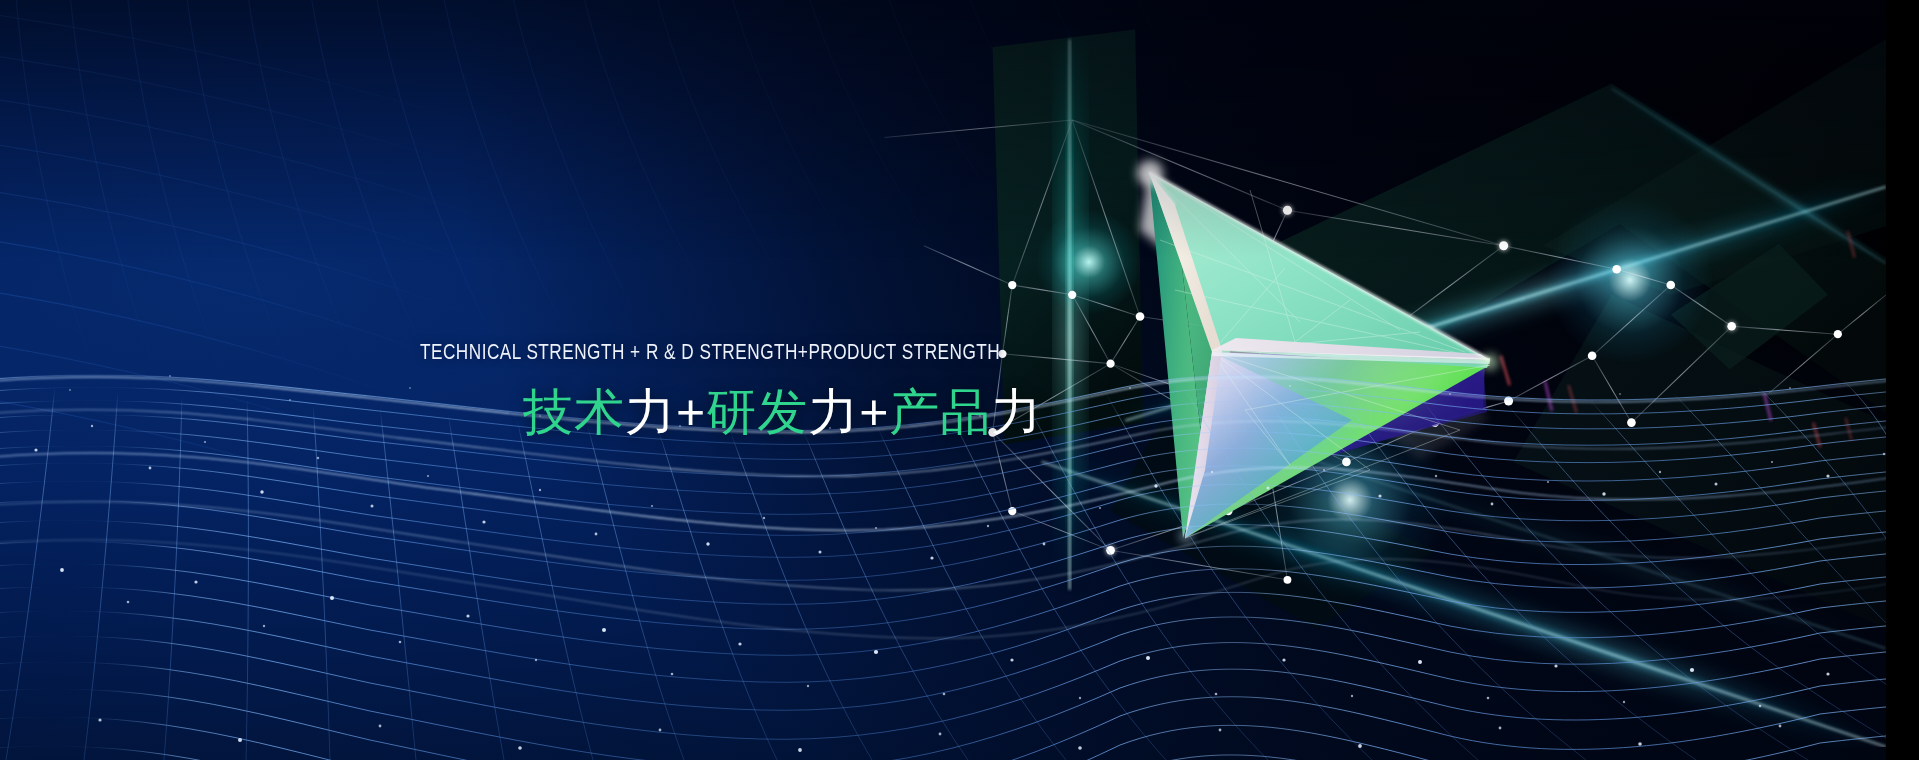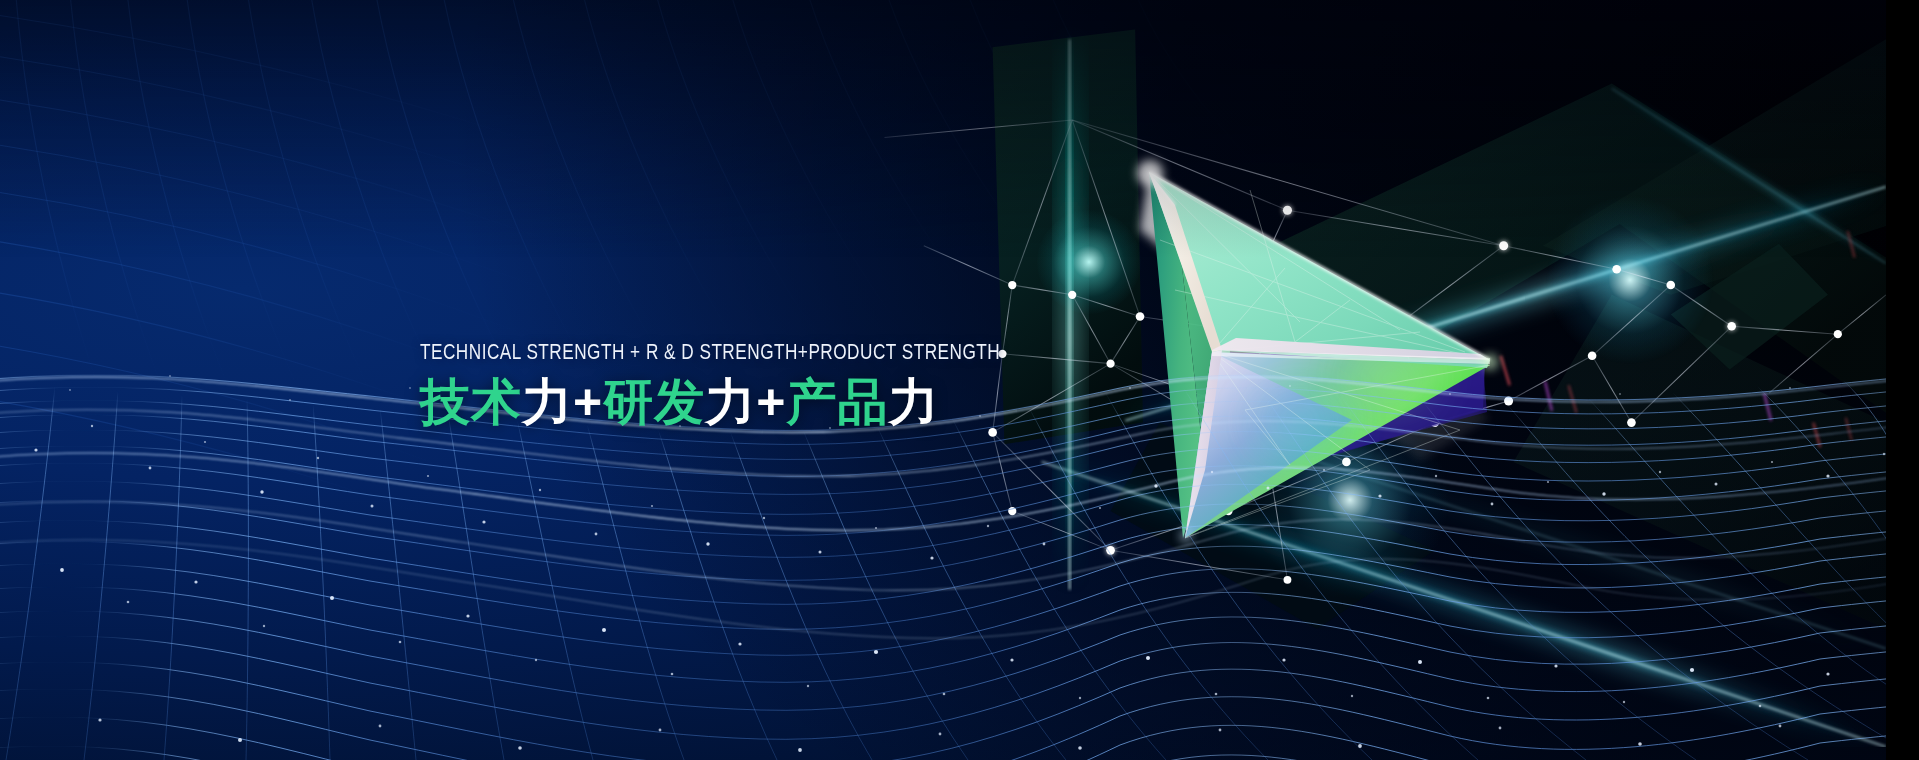--- a/index.html
+++ b/index.html
@@ -39,27 +39,28 @@
     letter-spacing:0.6px;
     color:#eef3fb;
     font-weight:400;
     white-space:nowrap;
     transform:scaleX(0.80);
     transform-origin:left center;
     line-height:28px;
     text-shadow:0 0 9px rgba(10,25,70,0.9);
   }
   #title{
-    margin-top:6px;
+    margin-top:16px;
     font-size:50px;
-    font-weight:bold;
+    font-weight:normal;
     line-height:60px;
     white-space:nowrap;
     letter-spacing:1px;
     text-shadow:0 2px 14px rgba(0,0,0,0.55);
+    text-align:center;
   }
   #title .g{ color:#2fd48d; }
   #title .w{ color:#ffffff; }
 
   
   #prism-wrap{ position:absolute; left:0; top:0; width:1919px; height:760px; }
 
   
   #wave-wrap{ position:absolute; left:0; top:330px; width:1919px; height:430px; }
 

